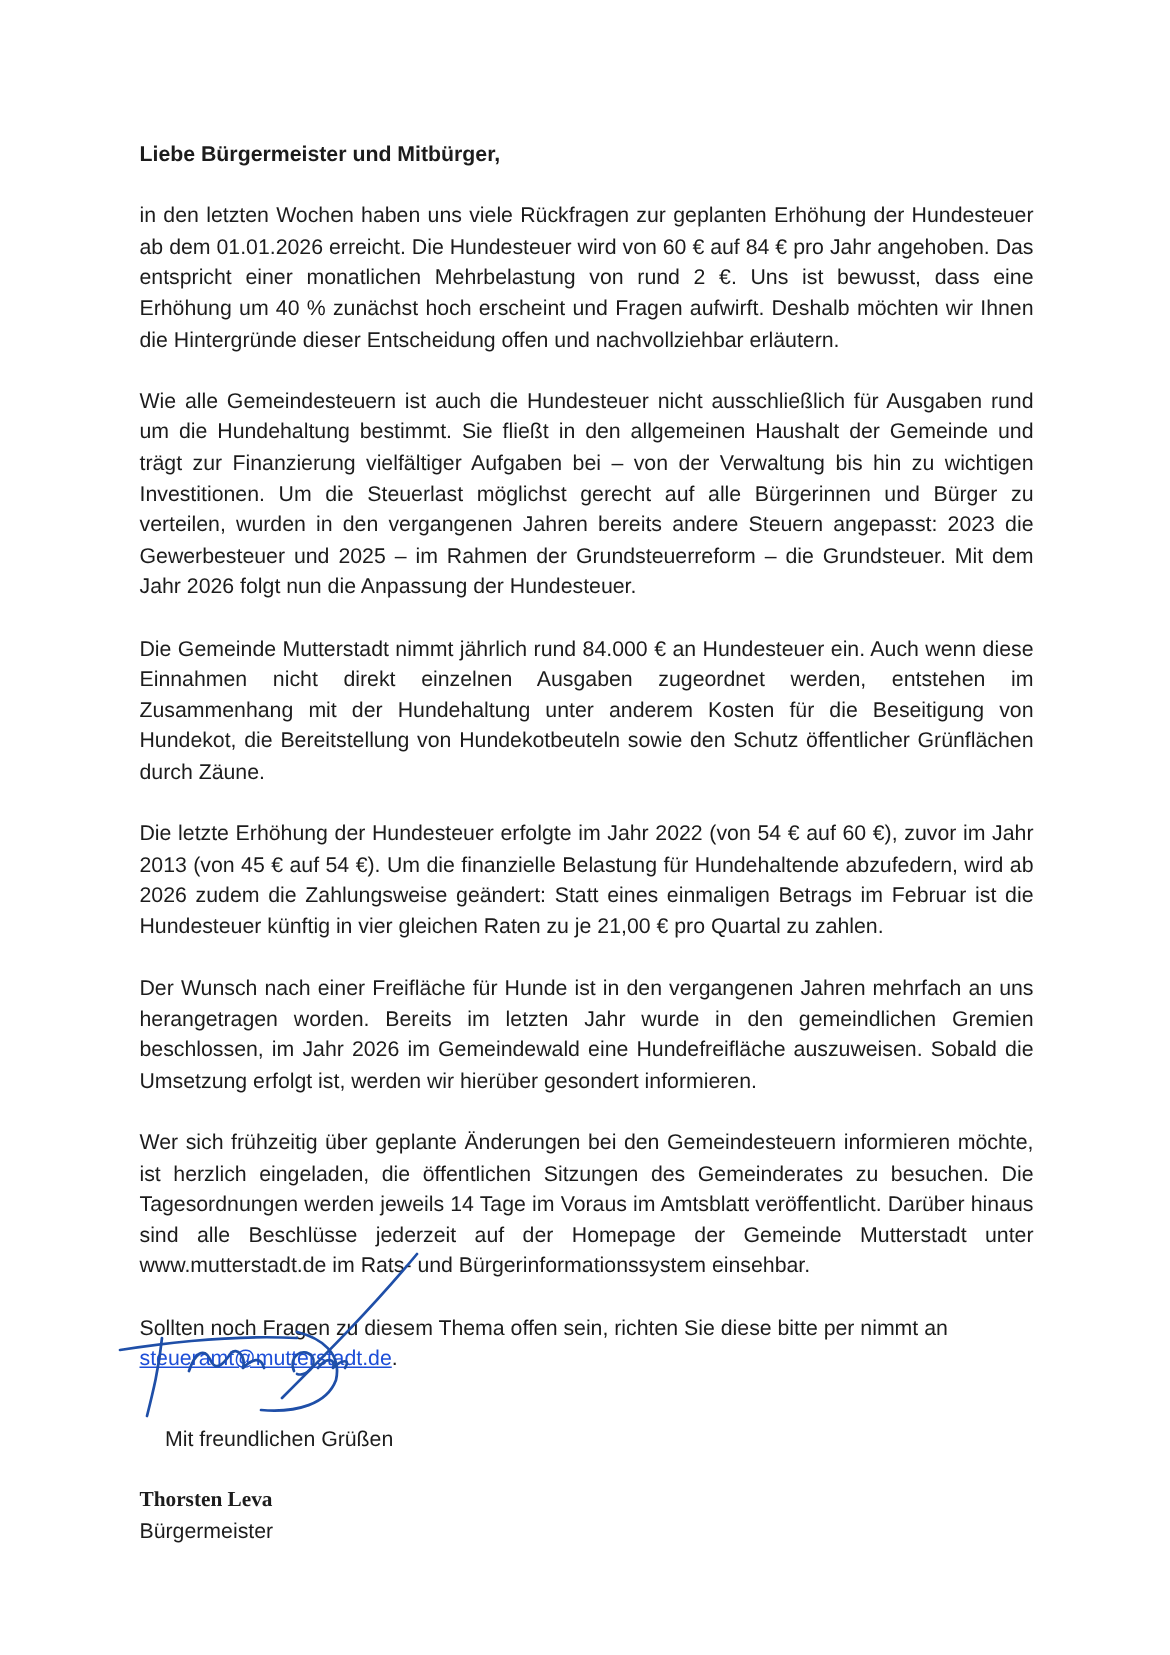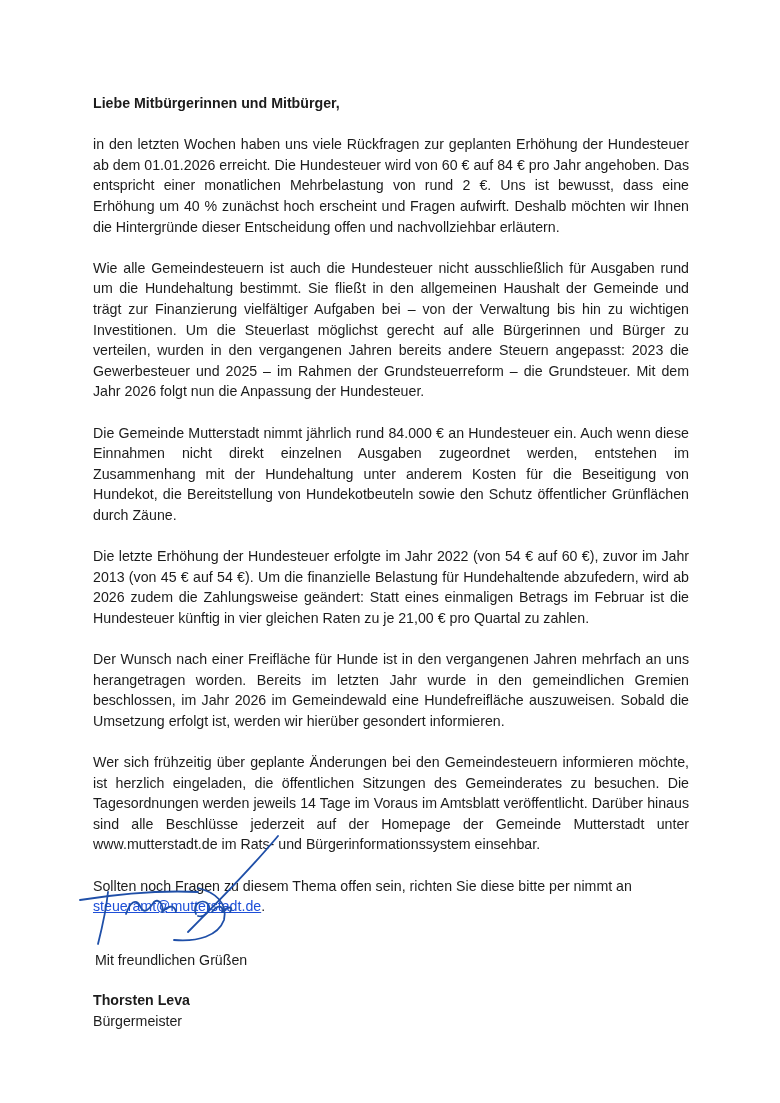--- a/index.html
+++ b/index.html
@@ -6,33 +6,33 @@
   body { width: 780px; height: 1103px; position: relative; overflow: hidden; }
   .page {
     position: absolute; left: 93px; top: 93px; width: 596px;
     font-family: "Liberation Sans", sans-serif;
     font-size: 14.2px; line-height: 20.6px; color: #1c1c1c;
   }
   .greeting { font-weight: bold; margin: 0 0 20.6px 0; }
   .para { margin: 0 0 20.6px 0; text-align: justify; }
   .email-link { color: #1d4ed8; text-decoration: underline; }
   .closing { margin-top: 24px; }
-  .closing-line { margin: 2px; }
-  .signer-name { font-weight: bold; margin: 20px 0 0 0; }
+  .closing-line { margin: 17px; }
+  .signer-name { font-weight: bold; margin: 20px 0 0 0; font-family: Liberation Serif, serif; }
   .signer-title { margin: 0; }
   .signature {
     position: absolute; left: 78px; top: 832px; width: 220px; height: 120px;
     pointer-events: none;
   }
 </style>
 </head>
 <body>
 
 <div class="page">
-  <p class="greeting">Liebe Mitbürgerinnen und Mitbürger,</p>
+  <p class="greeting">Liebe Bürgermeister und Mitbürger,</p>
   <p class="para">in den letzten Wochen haben uns viele Rückfragen zur geplanten Erhöhung der Hundesteuer ab dem 01.01.2026 erreicht. Die Hundesteuer wird von 60 € auf 84 € pro Jahr angehoben. Das entspricht einer monatlichen Mehrbelastung von rund 2 €. Uns ist bewusst, dass eine Erhöhung um 40 % zunächst hoch erscheint und Fragen aufwirft. Deshalb möchten wir Ihnen die Hintergründe dieser Entscheidung offen und nachvollziehbar erläutern.</p>
   <p class="para">Wie alle Gemeindesteuern ist auch die Hundesteuer nicht ausschließlich für Ausgaben rund um die Hundehaltung bestimmt. Sie fließt in den allgemeinen Haushalt der Gemeinde und trägt zur Finanzierung vielfältiger Aufgaben bei – von der Verwaltung bis hin zu wichtigen Investitionen. Um die Steuerlast möglichst gerecht auf alle Bürgerinnen und Bürger zu verteilen, wurden in den vergangenen Jahren bereits andere Steuern angepasst: 2023 die Gewerbesteuer und 2025 – im Rahmen der Grundsteuerreform – die Grundsteuer. Mit dem Jahr 2026 folgt nun die Anpassung der Hundesteuer.</p>
   <p class="para">Die Gemeinde Mutterstadt nimmt jährlich rund 84.000 € an Hundesteuer ein. Auch wenn diese Einnahmen nicht direkt einzelnen Ausgaben zugeordnet werden, entstehen im Zusammenhang mit der Hundehaltung unter anderem Kosten für die Beseitigung von Hundekot, die Bereitstellung von Hundekotbeuteln sowie den Schutz öffentlicher Grünflächen durch Zäune.</p>
   <p class="para">Die letzte Erhöhung der Hundesteuer erfolgte im Jahr 2022 (von 54 € auf 60 €), zuvor im Jahr 2013 (von 45 € auf 54 €). Um die finanzielle Belastung für Hundehaltende abzufedern, wird ab 2026 zudem die Zahlungsweise geändert: Statt eines einmaligen Betrags im Februar ist die Hundesteuer künftig in vier gleichen Raten zu je 21,00 € pro Quartal zu zahlen.</p>
   <p class="para">Der Wunsch nach einer Freifläche für Hunde ist in den vergangenen Jahren mehrfach an uns herangetragen worden. Bereits im letzten Jahr wurde in den gemeindlichen Gremien beschlossen, im Jahr 2026 im Gemeindewald eine Hundefreifläche auszuweisen. Sobald die Umsetzung erfolgt ist, werden wir hierüber gesondert informieren.</p>
   <p class="para">Wer sich frühzeitig über geplante Änderungen bei den Gemeindesteuern informieren möchte, ist herzlich eingeladen, die öffentlichen Sitzungen des Gemeinderates zu besuchen. Die Tagesordnungen werden jeweils 14 Tage im Voraus im Amtsblatt veröffentlicht. Darüber hinaus sind alle Beschlüsse jederzeit auf der Homepage der Gemeinde Mutterstadt unter www.mutterstadt.de im Rats- und Bürgerinformationssystem einsehbar.</p>
   <p class="para" style="margin-bottom:0;">
     <span>Sollten noch Fragen zu diesem Thema offen sein, richten Sie diese bitte per nimmt an</span>
     <br>
     <a class="email-link" href="mailto:steueramt@mutterstadt.de">steueramt@mutterstadt.de</a><span>.</span>

